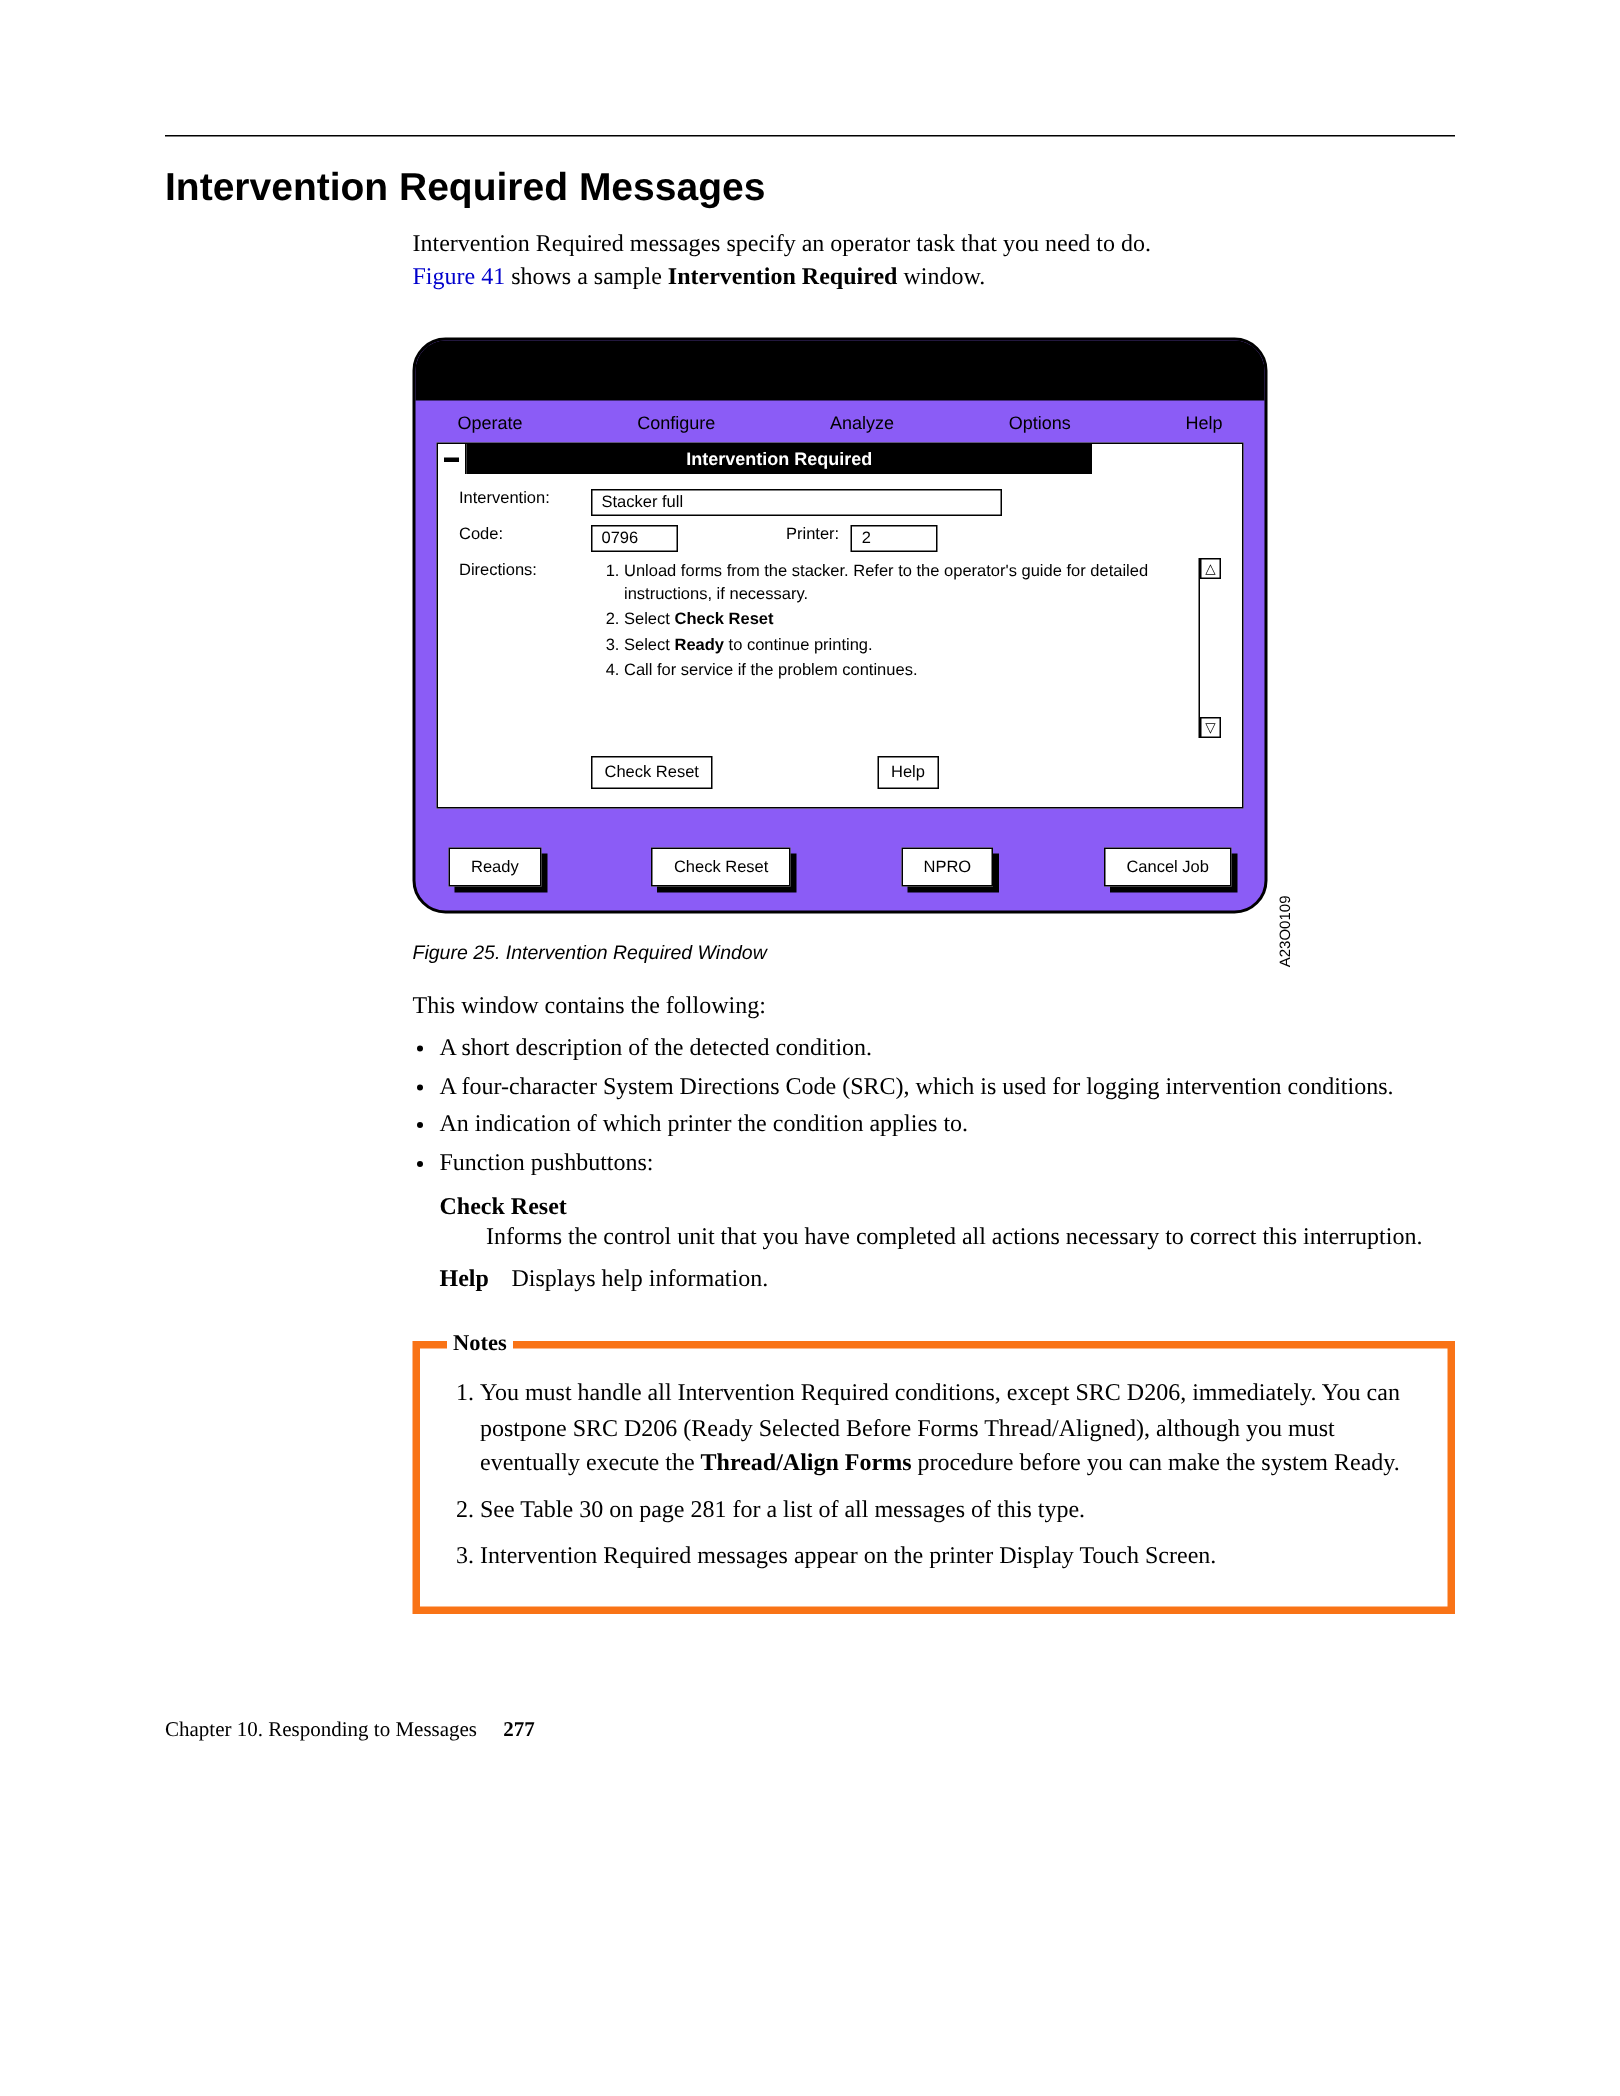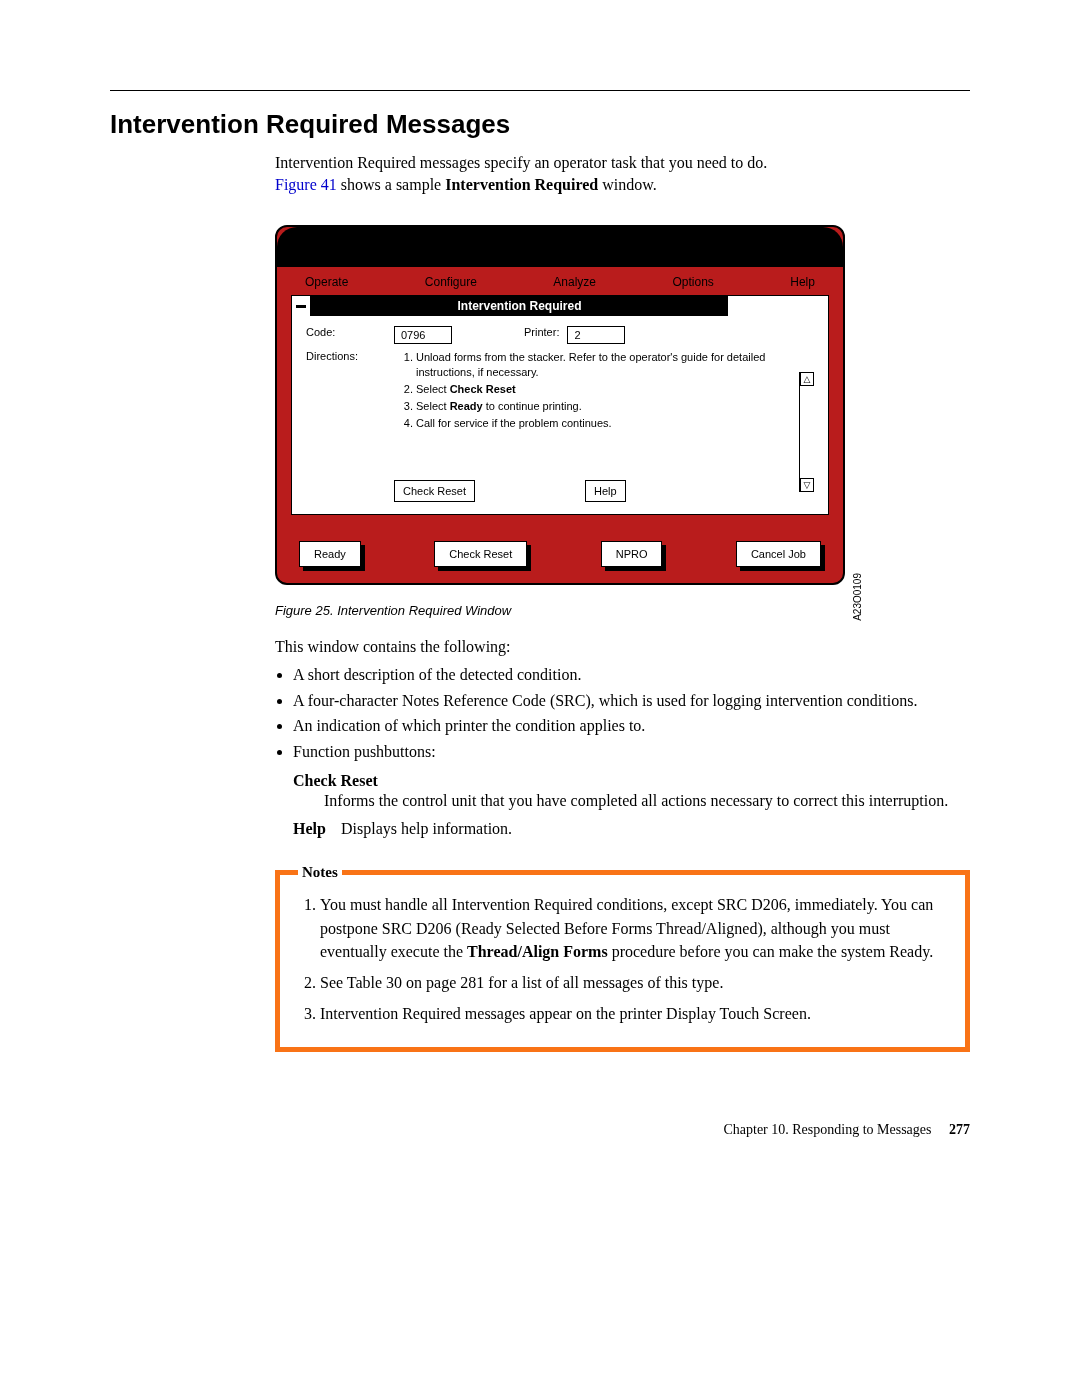--- a/index.html
+++ b/index.html
@@ -32,22 +32,22 @@
   p { margin: 0 0 6px 0; line-height: 1.35; }
   a.linklike { color: #0000cc; text-decoration: none; }
 
   
   .fig-wrap {
     margin: 30px 0 8px 165px;
     width: 570px;
   }
   .outer-window {
     border: 2px solid #000;
-    border-radius: 12px;
-    background: #b91c1c;
+    border-radius: 22px;
+    background: #8b5cf6;
     padding: 0 0 16px 0;
     position: relative;
   }
   .titlebar-black {
     background: #000;
     height: 40px;
     border-top-left-radius: 20px;
     border-top-right-radius: 20px;
   }
   .menubar {
@@ -221,21 +221,20 @@
     padding: 0 4px;
     font-size: 15px;
   }
   fieldset.notes ol {
     margin: 4px 0 0 0;
     padding-left: 22px;
   }
   fieldset.notes li { margin-bottom: 8px; line-height:1.45; }
 
   .footer {
-    text-align: right;
     margin-top: 70px;
     font-size: 14px;
   }
   .footer .pnum { font-weight: bold; margin-left: 14px; }
   .bbold { font-weight: bold; }
 </style>
 </head>
 <body>
 
 <div class="page">
@@ -266,20 +265,24 @@
         <div class="inner-titlebar">
           <div class="sysmenu-box">
               <div class="dash"></div>
             </div>
           <div class="inner-title-text">Intervention Required</div>
           <div class="spacer-right"></div>
         </div>
 
         <div class="form-area">
 
+          <div class="form-row">
+            <div class="form-label">Intervention:</div>
+            <div class="boxed intervention-box">Stacker full</div>
+          </div>
 
           <div class="form-row code-row">
             <div class="form-label">Code:</div>
             <div class="boxed">0796</div>
             <div class="printer-label">Printer:</div>
             <div class="boxed printer-box">2</div>
           </div>
 
           <div class="form-row">
             <div class="form-label">Directions:</div>
@@ -327,21 +330,21 @@
       <div class="fig-sidecode">A23O0109</div>
     </div>
 
     <div class="fig-caption">Figure 25. Intervention Required Window</div>
   </div>
 
   <div class="body-text" style="margin-top:18px;">
     <p>This window contains the following:</p>
     <ul class="body-bullets">
       <li>A short description of the detected condition.</li>
-      <li>A four-character Notes Reference Code (SRC), which is used for logging intervention conditions.</li>
+      <li>A four-character System Directions Code (SRC), which is used for logging intervention conditions.</li>
       <li>An indication of which printer the condition applies to.</li>
       <li>Function pushbuttons:</li>
     </ul>
     <div class="dl-block">
       <div class="dl-term">Check Reset</div>
       <div class="dl-def">Informs the control unit that you have completed all actions necessary to correct this interruption.</div>
       <div class="help-row">
         <div class="t">Help</div>
         <div class="d">Displays help information.</div>
       </div>

